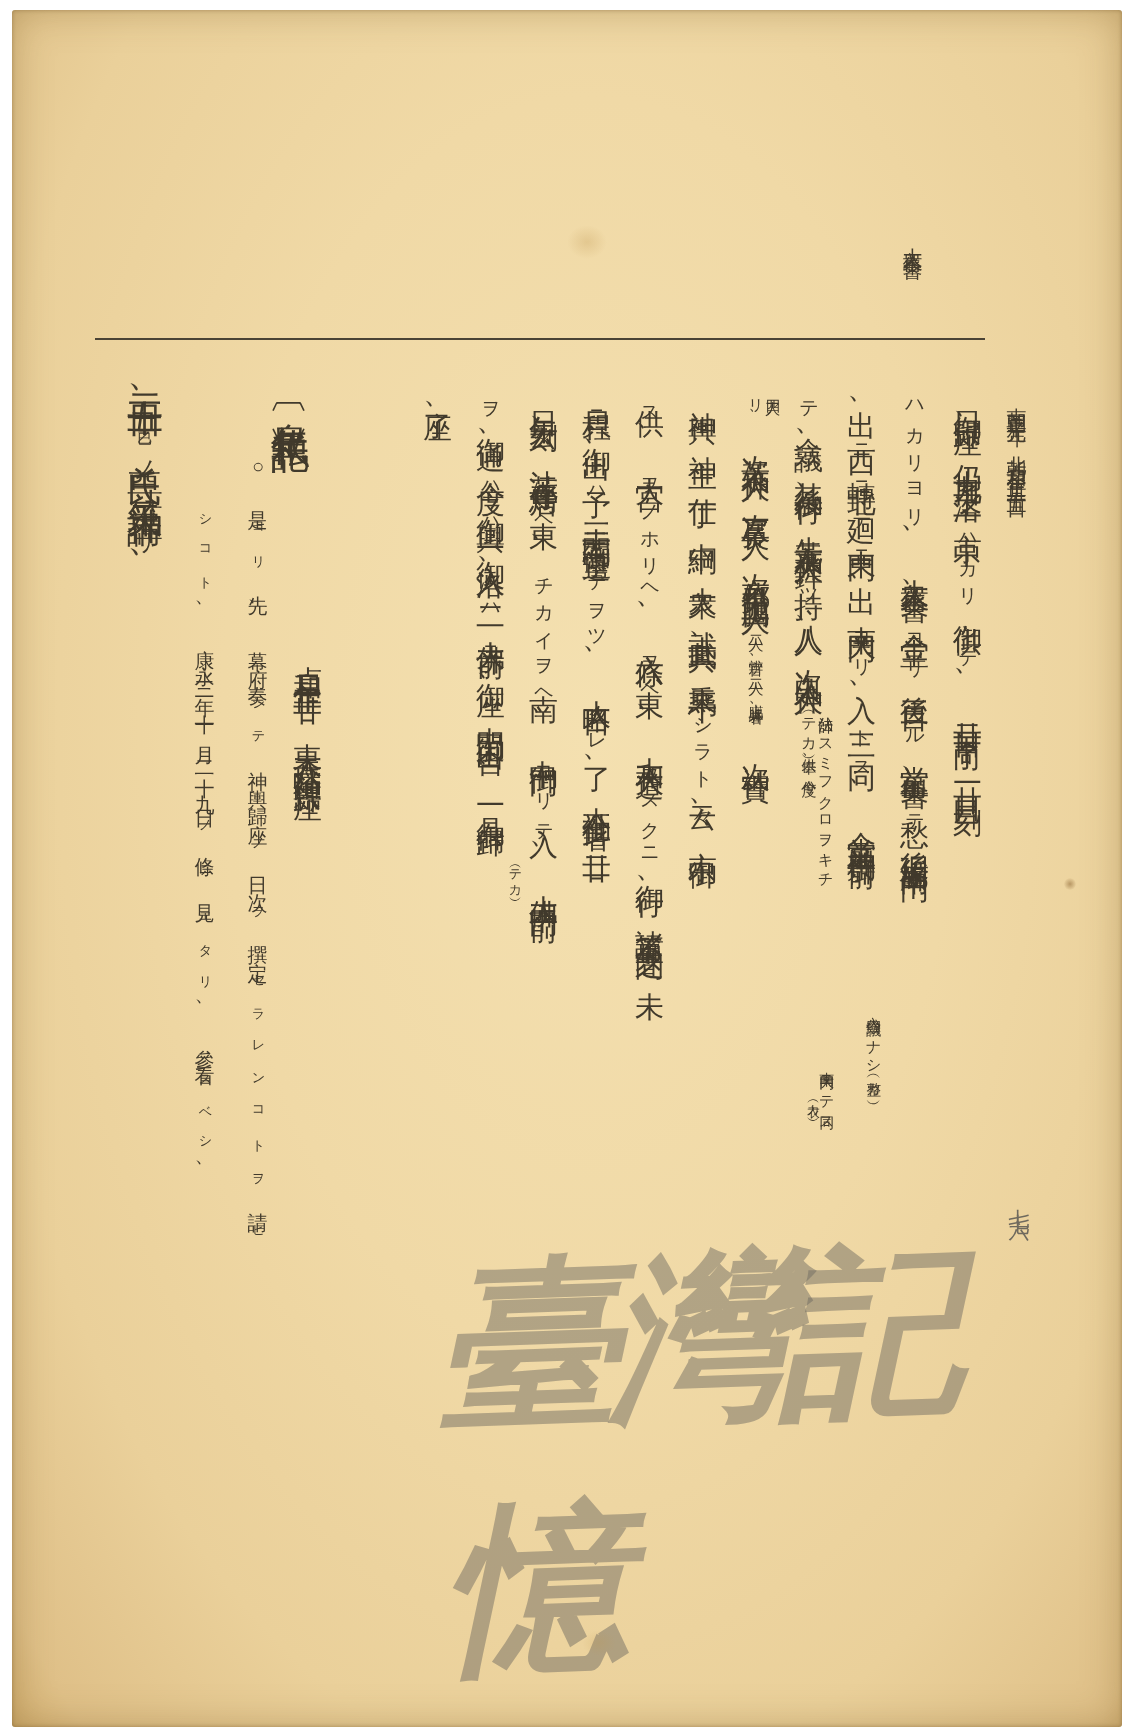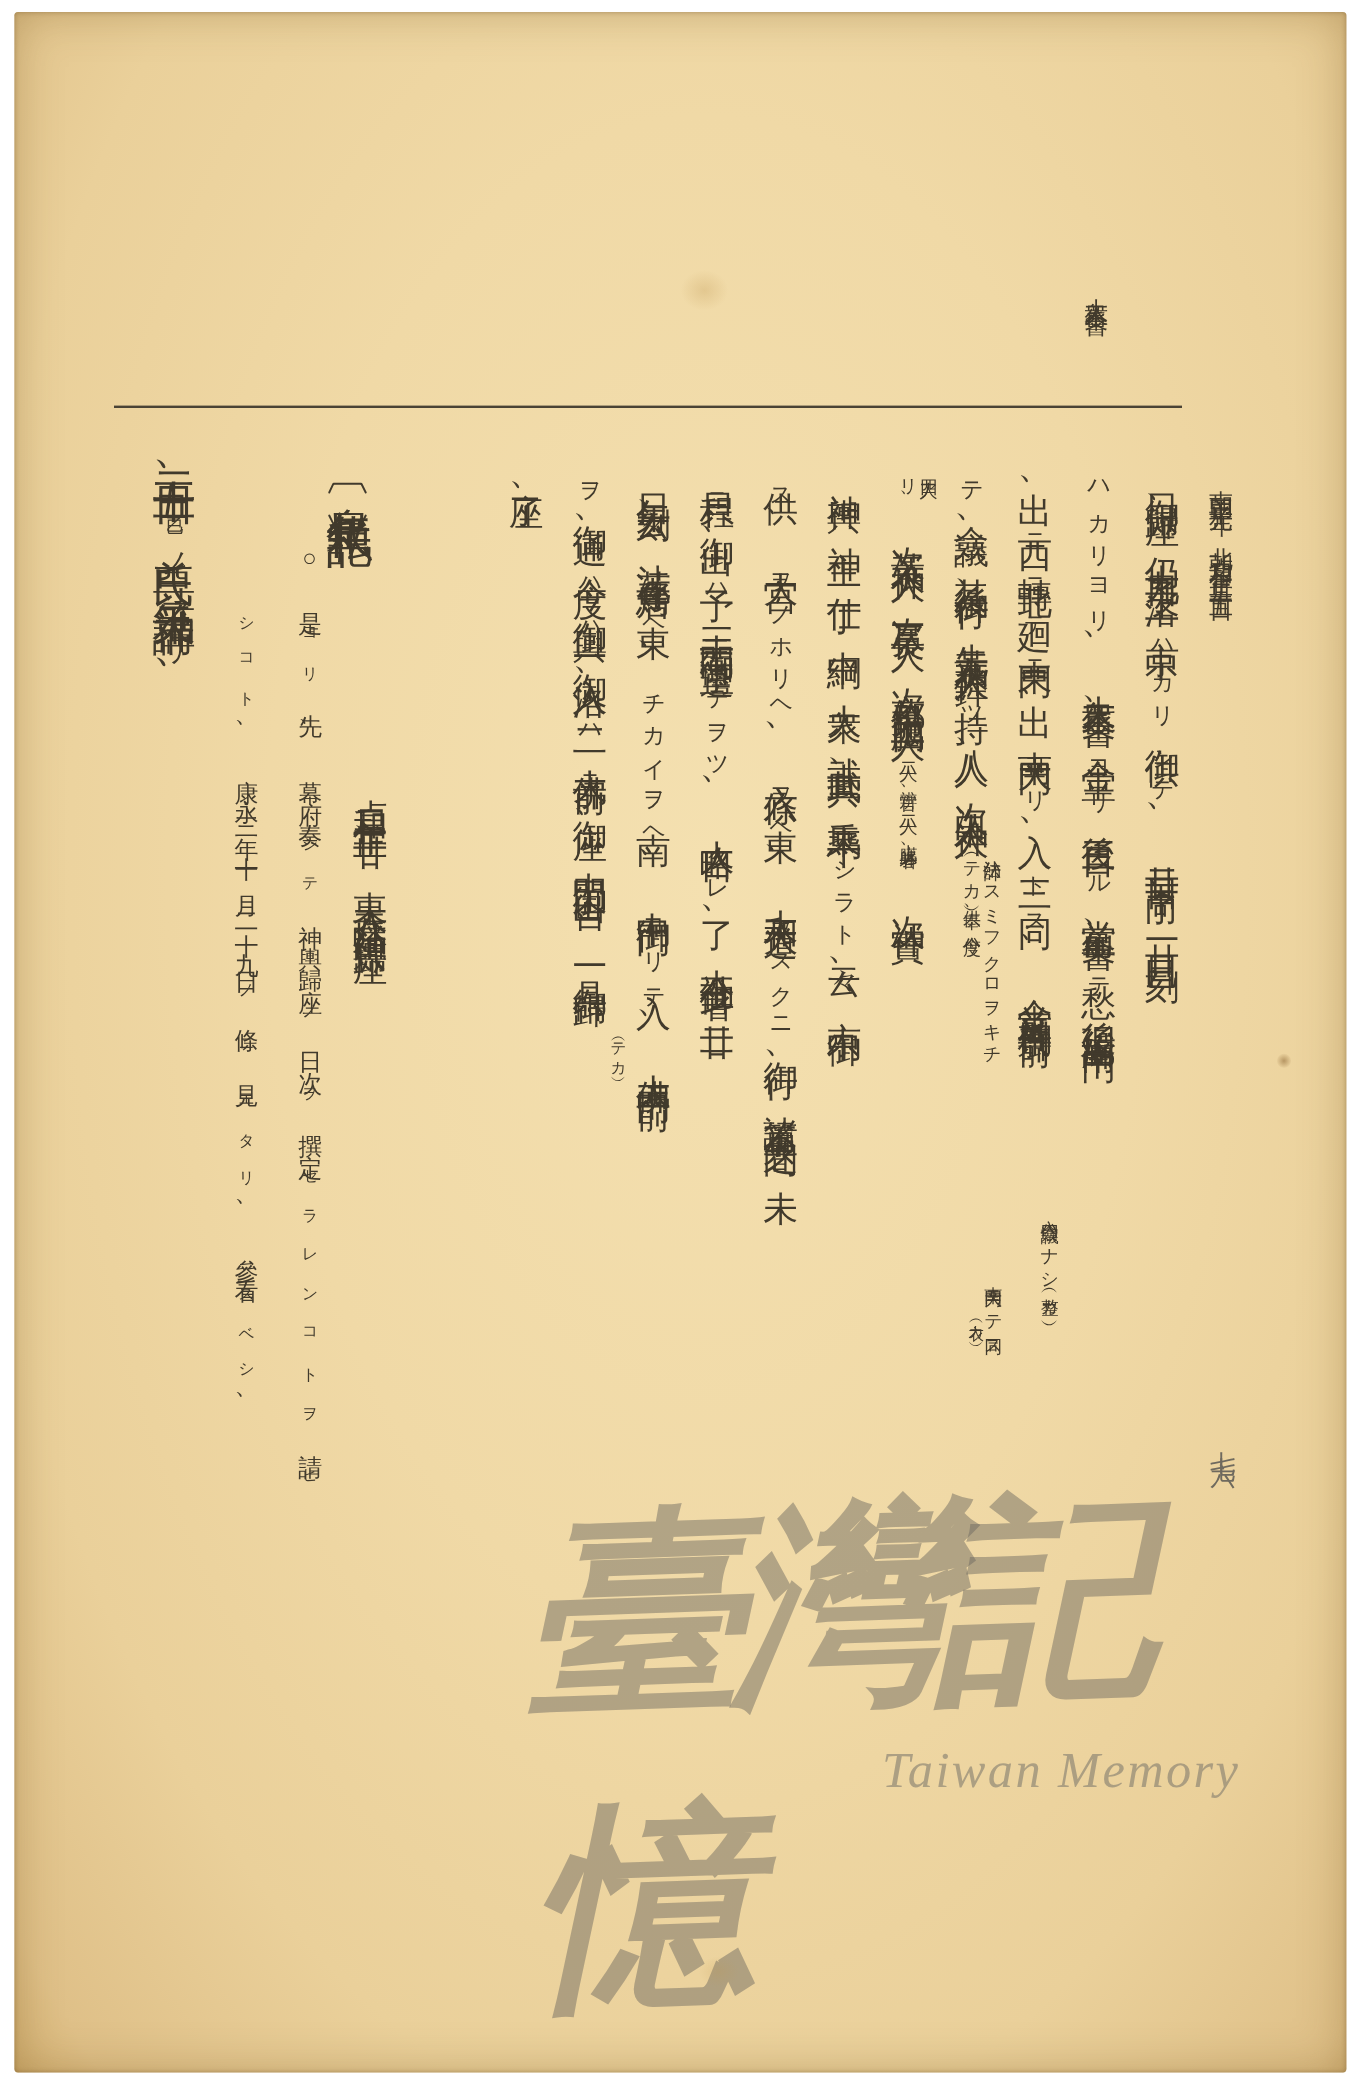--- a/index.html
+++ b/index.html
@@ -69,19 +69,18 @@
   <div class="v title" style="left:259px;top:380px;">〔皇年代私記〕</div>
   <div class="v body29" style="left:281px;top:633px;">貞和二年正廿一、東大寺八幡神輿歸座、</div>
   <div class="v note" style="left:236px;top:445px;letter-spacing:18px;">○是<span class="k">ヨリ</span>先、幕府奏<span class="k">シテ</span>神輿歸座<span class="k">ノ</span>日次<span class="k">ヲ</span>撰定<span class="k">セラレンコトヲ</span>請<span class="k">ヒ</span></div>
   <div class="v note" style="left:183px;top:495px;letter-spacing:16px;"><span class="k">シコト</span>、康永三年十一月二十九日<span class="k">ノ</span>條<span class="k">ニ</span>見<span class="k">エタリ</span>、參看<span class="k">スベシ</span>、</div>
 
   <div class="v big37" style="left:115px;top:358px;"><span>二十五日、</span><span class="warichu" style="inline-size:18px;">乙巳</span><span>尊氏<span class="k">ノ</span>第天神講<span class="k">アリ</span>、</span></div>
 
   <div class="v pagenum" style="left:996px;top:1182px;">七七六</div>
 
   <div class="wm wm-script" style="left:428px;top:1205px;">臺灣記憶</div>
-  <div class="wm wm-latin" style="left:723px;top:1442px;">Taiwan Memory</div>
 
   <div class="spot" style="left:555px;top:215px;width:40px;height:34px;background:radial-gradient(rgba(190,150,80,.28),rgba(190,150,80,0) 70%);"></div>
   <div class="spot" style="left:1052px;top:868px;width:12px;height:12px;background:radial-gradient(rgba(130,90,40,.5),rgba(130,90,40,0) 75%);"></div>
   <div class="spot" style="left:570px;top:1620px;width:34px;height:26px;background:radial-gradient(rgba(190,150,80,.22),rgba(190,150,80,0) 70%);"></div>
 
 </div>
 
 </body></html>

